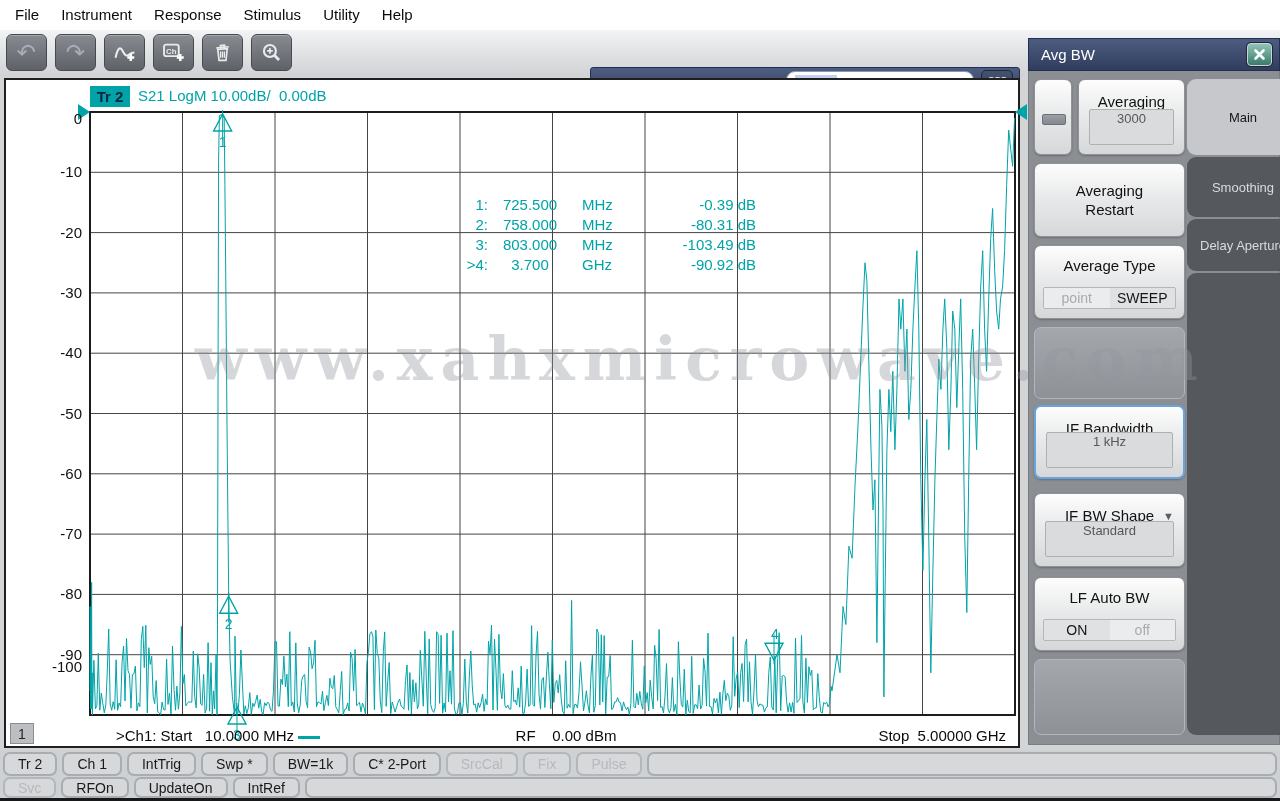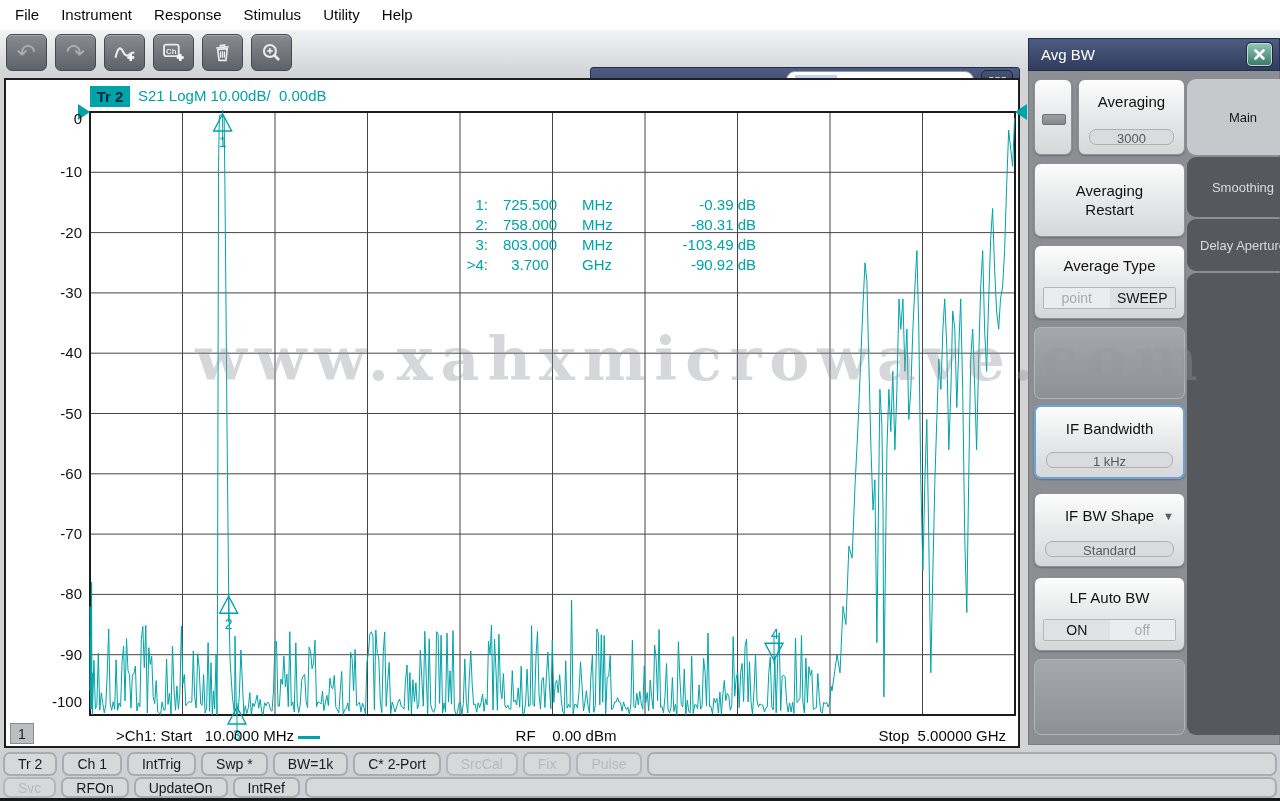--- a/index.html
+++ b/index.html
@@ -62,22 +62,22 @@
   #panel-close { width:25px; height:23px; margin-right:7px; border-radius:4px; border:1px solid #c9d6d2;
                  background:linear-gradient(#8fc4b4,#3a7a6c); display:flex; align-items:center; justify-content:center;
                  box-shadow:0 0 0 1px #1d2740; }
   #panel-body { position:absolute; left:1028px; top:71px; width:252px; height:674px; background:#8b8f94; border:1px solid #797d82; border-top:none; }
   .pbtn { position:absolute; border-radius:7px; border:1px solid #8f9296;
           background:linear-gradient(#fdfdfd,#e9eaeb 45%,#d6d7d9); box-shadow:0 1px 2px rgba(0,0,0,.25);
           font-size:15px; color:#111; }
   .pbtn.disabled { background:linear-gradient(#a4a8ad,#8e9297); border-color:#b4b7ba; box-shadow:none; }
   .pbtn.focused { border:2px solid #6aa4de; }
   .pbtn-label { text-align:center; margin-top:12px; line-height:19px; }
-  .pbtn-value { position:absolute; left:10px; right:10px; bottom:9px; height:16px; background:#d9dbdd; border:1px solid #aeb1b4;
-                border-radius:7px; font-size:13px; color:#54575b; text-align:center; line-height:18px; }
+  .pbtn-value { position:absolute; left:10px; right:10px; bottom:9px; height:36px; background:#d9dbdd; border:1px solid #aeb1b4;
+                border-radius:2px; font-size:13px; color:#54575b; text-align:center; line-height:18px; }
   .ptoggle { position:absolute; left:8px; right:8px; bottom:9px; height:22px; display:flex; border:1px solid #b4b7b9; border-radius:2px; overflow:hidden; }
   .ptoggle .opt { flex:1; font-size:14px; text-align:center; line-height:21px; background:#ebecee; color:#a8abaf; }
   .ptoggle .opt.active { background:#dfe1e3; color:#161616; }
   .drop-arrow { position:absolute; right:10px; top:16px; font-size:11px; color:#5a5d61; }
   .tab { position:absolute; left:158px; width:112px; border-radius:9px 0 0 9px; font-size:13px;
          display:flex; align-items:center; justify-content:center; line-height:19px; }
   .tab.dark { background:#55585d; color:#dadbdd; }
   .tab.active { background:#c6c8cb; color:#161616; }
   #toggle-pill { position:absolute; left:7px; top:34px; width:24px; height:11px; border-radius:2px;
                  background:linear-gradient(#9ba0a6,#83888e); border:1px solid #6d7176; }
@@ -202,21 +202,21 @@
         <div class="ytick" style="left: 32px; top: 30px;">0</div>
         <div class="ytick" style="left: 32px; top: 83.3px;">-10</div>
         <div class="ytick" style="left: 32px; top: 143.6px;">-20</div>
         <div class="ytick" style="left: 32px; top: 203.9px;">-30</div>
         <div class="ytick" style="left: 32px; top: 264.2px;">-40</div>
         <div class="ytick" style="left: 32px; top: 324.5px;">-50</div>
         <div class="ytick" style="left: 32px; top: 384.8px;">-60</div>
         <div class="ytick" style="left: 32px; top: 445.1px;">-70</div>
         <div class="ytick" style="left: 32px; top: 505.4px;">-80</div>
         <div class="ytick" style="left: 32px; top: 565.7px;">-90</div>
-        <div class="ytick" style="left: 32px; top: 613px;">-100</div>
+        <div class="ytick" style="left: 32px; top: 578px;">-100</div>
       </div>
     <div id="readout">
         <div class="ro-row">
           <span class="ro-num">1:</span>
           <span class="ro-freq">725.500</span>
           <span class="ro-unit">MHz</span>
           <span class="ro-lvl">-0.39 dB</span>
         </div>
         <div class="ro-row">
           <span class="ro-num">2:</span>

